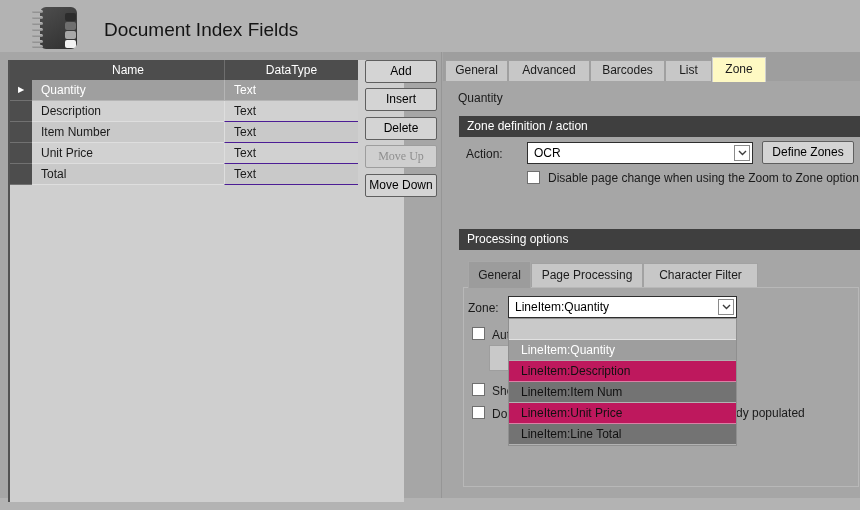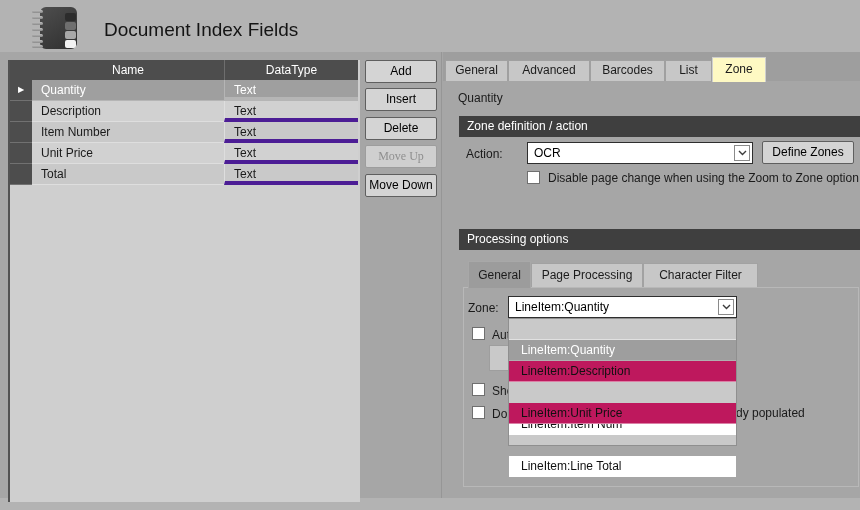--- a/index.html
+++ b/index.html
@@ -15,28 +15,28 @@
   .top-band{left:0;top:0;width:860px;height:52px;background:#b3b3b3;border-bottom:1px solid #a0a0a0;}
   .app-title{left:104px;top:19px;font-size:19px;color:#141414;}
   .app-icon{left:32px;top:7px;width:46px;height:42px;}
   .icon-body{position:absolute;left:8px;top:0;width:37px;height:42px;background:linear-gradient(145deg,#4e4e4e,#2f2f2f);border-radius:6px;}
   .icon-ring{position:absolute;left:0;width:11px;height:3px;background:linear-gradient(#bdbdbd,#8a8a8a);border-radius:2px;}
   .icon-tab{position:absolute;right:2px;width:11px;height:8px;border-radius:2px;}
   
   .main-panel{left:0;top:52px;width:860px;height:446px;background:#a6a6a6;}
   .v-divider{left:441px;top:52px;width:1px;height:446px;background:#969696;}
   
-  .grid{left:8px;top:60px;width:350px;height:442px;background:#cfcfcf;border-left:2px solid #515151;}
+  .grid{left:8px;top:60px;width:350px;height:442px;background:#cfcfcf;border-left:2px solid #515151;padding-left:44px;}
   .grid-header{position:absolute;left:0;top:0;width:348px;height:20px;background:#4d4d4d;color:#fff;}
   .gh-name{position:absolute;left:22px;top:0;width:192px;height:20px;line-height:20px;text-align:center;}
   .gh-type{position:absolute;left:214px;top:0;width:134px;height:20px;line-height:20px;text-align:center;border-left:1px solid #6e6e6e;box-sizing:border-box;}
   .grow{position:absolute;left:0;width:348px;height:21px;}
   .gsel{position:absolute;left:0;top:0;width:22px;height:21px;background:#4d4d4d;border-bottom:1px solid #717171;box-sizing:border-box;color:#fff;text-align:center;line-height:20px;font-size:8px;}
   .gname{position:absolute;left:22px;top:0;width:192px;height:21px;line-height:20px;padding-left:9px;box-sizing:border-box;border-bottom:1px solid #dedede;}
-  .gtype{position:absolute;left:214px;top:0;width:134px;height:21px;line-height:20px;padding-left:9px;box-sizing:border-box;border-left:1px solid #dedede;border-bottom:4px solid #4c1d95;}
+  .gtype{position:absolute;left:214px;top:0;width:134px;height:21px;line-height:20px;padding-left:9px;box-sizing:border-box;border-left:1px solid #dedede;border-bottom:1px solid #4c1d95;}
   .r-sel .gname,.r-sel .gtype{background:#9f9f9f;color:#fff;border-bottom-color:#b5b5b5;border-left-color:#b5b5b5;}
   .r-light .gname,.r-light .gtype{background:#d1d1d1;}
   .r-dark .gname,.r-dark .gtype{background:#c9c9c9;}
   
   .btn{left:365px;width:72px;height:23px;background:#d4d4d4;border:1px solid #5f5f5f;border-radius:2px;box-sizing:border-box;text-align:center;line-height:21px;color:#000;}
   .btn.disabled{color:#8f8f8f;border-color:#9d9d9d;background:#cfcfcf;font-family:Liberation Serif, serif;}
   
   .tabstrip{left:443px;top:52px;width:417px;height:29px;background:#9e9e9e;}
   .tab{top:60px;height:21px;background:#c7c7c7;border:1px solid #a0a0a0;border-bottom:none;box-sizing:border-box;text-align:center;line-height:19px;color:#1c1c1c;}
   .tab.active{top:57px;height:25px;background:#fef9c3;border:1px solid #cfcfcf;border-bottom:none;font-weight:normal;line-height:23px;z-index:3;}
@@ -52,21 +52,21 @@
   
   .proc-page{left:463px;top:287px;width:396px;height:200px;border:1px solid #b8b8b8;box-sizing:border-box;background:#a6a6a6;}
   .ptab{background:#c7c7c7;border:1px solid #a2a2a2;border-bottom:none;box-sizing:border-box;text-align:center;color:#1c1c1c;}
   .ptab.active{background:#9c9c9c;border-color:#a8a8a8;z-index:3;}
   
   .ddlist{left:508px;top:318px;width:229px;height:128px;background:#c9c9c9;border:1px solid #8f8f8f;box-sizing:border-box;z-index:5;}
   .dditem{position:absolute;left:0;width:227px;height:21px;line-height:21px;padding-left:12px;box-sizing:border-box;border-bottom:1px solid rgba(255,255,255,0.45);color:#111;}
   .dditem.selected{background:#9e9e9e;color:#fff;border-bottom-color:#b0b0b0;}
   .dd-blank{background:#c9c9c9;}
   .dd-a{background:#be185d;}
-  .dd-b{background:#ffffff;margin-top:32px;}
+  .dd-b{background:#737373;}
   .frag{z-index:1;}
 </style>
 </head>
 <body>
 
 <div id="root">
 
   <div class="abs top-band"></div>
   <div class="abs app-icon">
     <div class="icon-body"></div>

